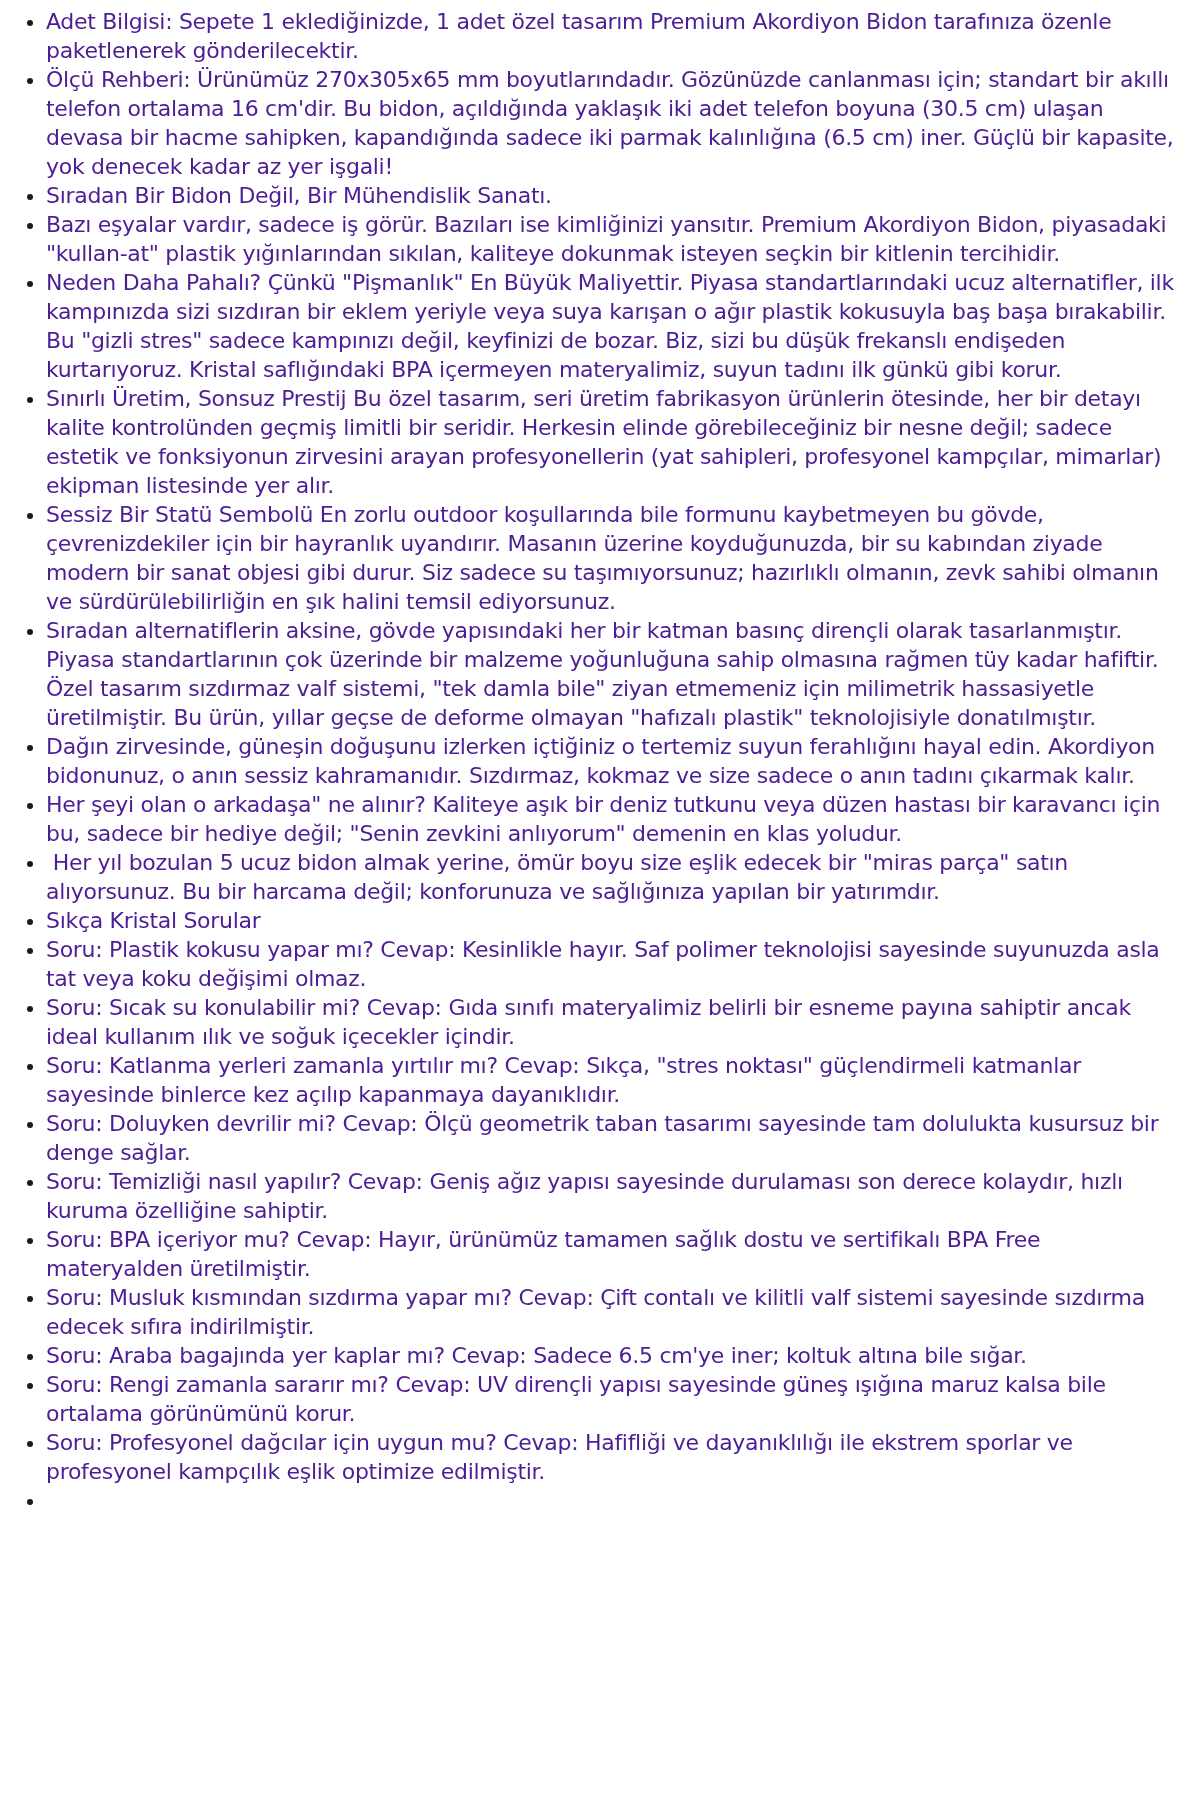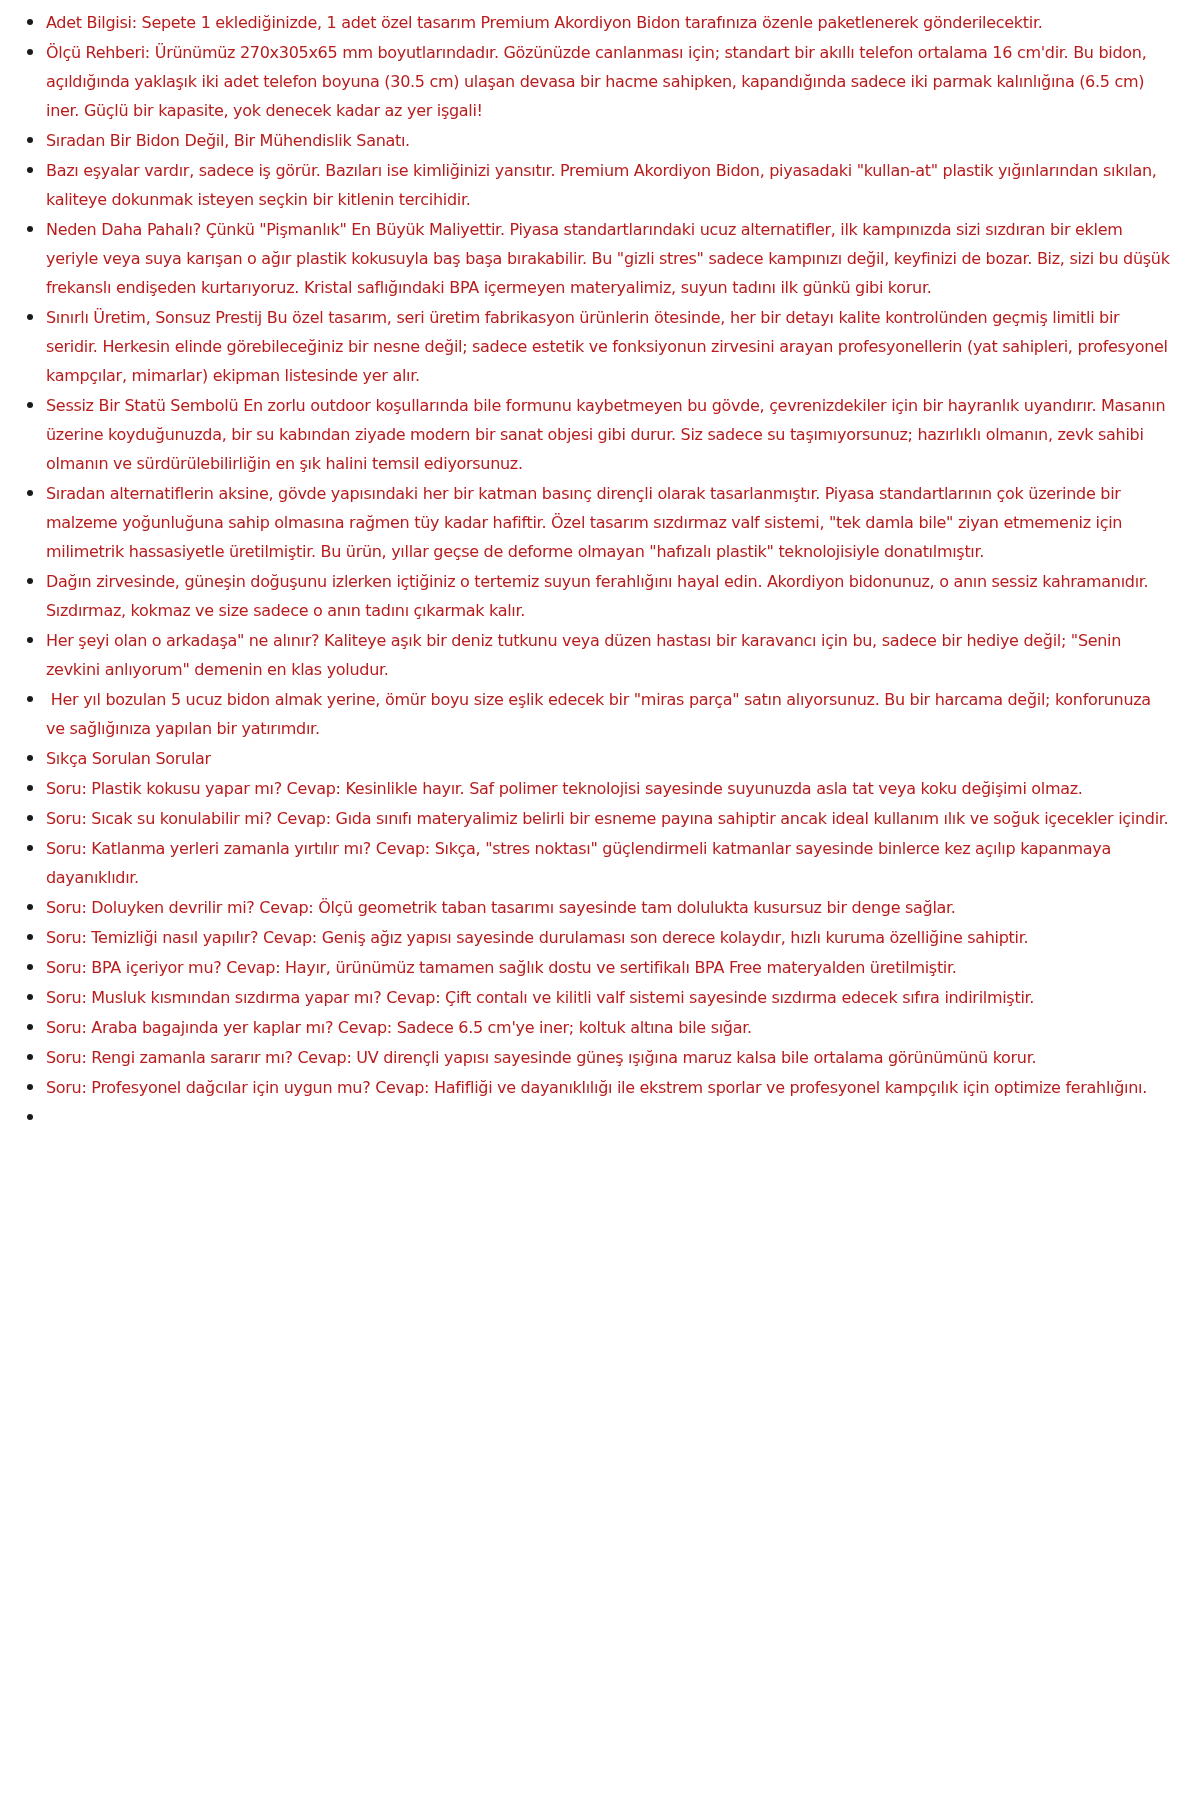--- a/index.html
+++ b/index.html
@@ -15,27 +15,27 @@
     overflow: hidden;
     font-family: "DejaVu Sans", "Liberation Sans", sans-serif;
     color: #1b1b1b;
   }
   ul.bullet-list {
     margin: 0;
     padding: 7px 26px 0 46px;
     list-style: disc outside;
   }
   ul.bullet-list li {
-    font-size: 16px;
+    font-size: 22px;
     line-height: 29px;
     letter-spacing: -0.3px;
     margin: 0;
     padding: 0;
     white-space: pre-wrap;
-    color: #b91c1c;
+    color: #4c1d95;
   }
   ul.bullet-list li::marker {
     font-size: 19px;
     color: #1b1b1b;
   }
   
   ul.bullet-list li.empty {
     min-height: 29px;
   }
 </style>
@@ -48,26 +48,26 @@
       <li>Ölçü Rehberi: Ürünümüz 270x305x65 mm boyutlarındadır. Gözünüzde canlanması için; standart bir akıllı telefon ortalama 16 cm'dir. Bu bidon, açıldığında yaklaşık iki adet telefon boyuna (30.5 cm) ulaşan devasa bir hacme sahipken, kapandığında sadece iki parmak kalınlığına (6.5 cm) iner. Güçlü bir kapasite, yok denecek kadar az yer işgali!</li>
       <li>Sıradan Bir Bidon Değil, Bir Mühendislik Sanatı.</li>
       <li>Bazı eşyalar vardır, sadece iş görür. Bazıları ise kimliğinizi yansıtır. Premium Akordiyon Bidon, piyasadaki "kullan-at" plastik yığınlarından sıkılan, kaliteye dokunmak isteyen seçkin bir kitlenin tercihidir.</li>
       <li>Neden Daha Pahalı? Çünkü "Pişmanlık" En Büyük Maliyettir. Piyasa standartlarındaki ucuz alternatifler, ilk kampınızda sizi sızdıran bir eklem yeriyle veya suya karışan o ağır plastik kokusuyla baş başa bırakabilir. Bu "gizli stres" sadece kampınızı değil, keyfinizi de bozar. Biz, sizi bu düşük frekanslı endişeden kurtarıyoruz. Kristal saflığındaki BPA içermeyen materyalimiz, suyun tadını ilk günkü gibi korur.</li>
       <li>Sınırlı Üretim, Sonsuz Prestij Bu özel tasarım, seri üretim fabrikasyon ürünlerin ötesinde, her bir detayı kalite kontrolünden geçmiş limitli bir seridir. Herkesin elinde görebileceğiniz bir nesne değil; sadece estetik ve fonksiyonun zirvesini arayan profesyonellerin (yat sahipleri, profesyonel kampçılar, mimarlar) ekipman listesinde yer alır.</li>
       <li>Sessiz Bir Statü Sembolü En zorlu outdoor koşullarında bile formunu kaybetmeyen bu gövde, çevrenizdekiler için bir hayranlık uyandırır. Masanın üzerine koyduğunuzda, bir su kabından ziyade modern bir sanat objesi gibi durur. Siz sadece su taşımıyorsunuz; hazırlıklı olmanın, zevk sahibi olmanın ve sürdürülebilirliğin en şık halini temsil ediyorsunuz.</li>
       <li>Sıradan alternatiflerin aksine, gövde yapısındaki her bir katman basınç dirençli olarak tasarlanmıştır. Piyasa standartlarının çok üzerinde bir malzeme yoğunluğuna sahip olmasına rağmen tüy kadar hafiftir. Özel tasarım sızdırmaz valf sistemi, "tek damla bile" ziyan etmemeniz için milimetrik hassasiyetle üretilmiştir. Bu ürün, yıllar geçse de deforme olmayan "hafızalı plastik" teknolojisiyle donatılmıştır.</li>
       <li>Dağın zirvesinde, güneşin doğuşunu izlerken içtiğiniz o tertemiz suyun ferahlığını hayal edin. Akordiyon bidonunuz, o anın sessiz kahramanıdır. Sızdırmaz, kokmaz ve size sadece o anın tadını çıkarmak kalır.</li>
       <li>Her şeyi olan o arkadaşa" ne alınır? Kaliteye aşık bir deniz tutkunu veya düzen hastası bir karavancı için bu, sadece bir hediye değil; "Senin zevkini anlıyorum" demenin en klas yoludur.</li>
       <li> Her yıl bozulan 5 ucuz bidon almak yerine, ömür boyu size eşlik edecek bir "miras parça" satın alıyorsunuz. Bu bir harcama değil; konforunuza ve sağlığınıza yapılan bir yatırımdır.</li>
-      <li>Sıkça Sorulan Sorular</li>
+      <li>Sıkça Kristal Sorular</li>
       <li>Soru: Plastik kokusu yapar mı? Cevap: Kesinlikle hayır. Saf polimer teknolojisi sayesinde suyunuzda asla tat veya koku değişimi olmaz.</li>
       <li>Soru: Sıcak su konulabilir mi? Cevap: Gıda sınıfı materyalimiz belirli bir esneme payına sahiptir ancak ideal kullanım ılık ve soğuk içecekler içindir.</li>
       <li>Soru: Katlanma yerleri zamanla yırtılır mı? Cevap: Sıkça, "stres noktası" güçlendirmeli katmanlar sayesinde binlerce kez açılıp kapanmaya dayanıklıdır.</li>
       <li>Soru: Doluyken devrilir mi? Cevap: Ölçü geometrik taban tasarımı sayesinde tam dolulukta kusursuz bir denge sağlar.</li>
       <li>Soru: Temizliği nasıl yapılır? Cevap: Geniş ağız yapısı sayesinde durulaması son derece kolaydır, hızlı kuruma özelliğine sahiptir.</li>
       <li>Soru: BPA içeriyor mu? Cevap: Hayır, ürünümüz tamamen sağlık dostu ve sertifikalı BPA Free materyalden üretilmiştir.</li>
       <li>Soru: Musluk kısmından sızdırma yapar mı? Cevap: Çift contalı ve kilitli valf sistemi sayesinde sızdırma edecek sıfıra indirilmiştir.</li>
       <li>Soru: Araba bagajında yer kaplar mı? Cevap: Sadece 6.5 cm'ye iner; koltuk altına bile sığar.</li>
       <li>Soru: Rengi zamanla sararır mı? Cevap: UV dirençli yapısı sayesinde güneş ışığına maruz kalsa bile ortalama görünümünü korur.</li>
-      <li>Soru: Profesyonel dağcılar için uygun mu? Cevap: Hafifliği ve dayanıklılığı ile ekstrem sporlar ve profesyonel kampçılık için optimize ferahlığını.</li>
+      <li>Soru: Profesyonel dağcılar için uygun mu? Cevap: Hafifliği ve dayanıklılığı ile ekstrem sporlar ve profesyonel kampçılık eşlik optimize edilmiştir.</li>
       <li class="empty"></li>
     </ul>
 </div>
 
 </body></html>

